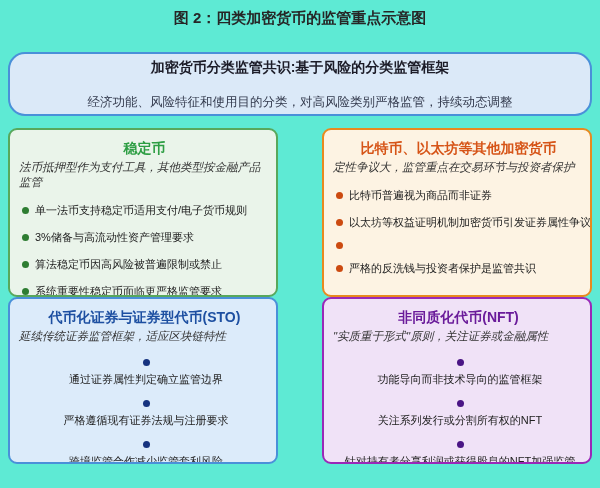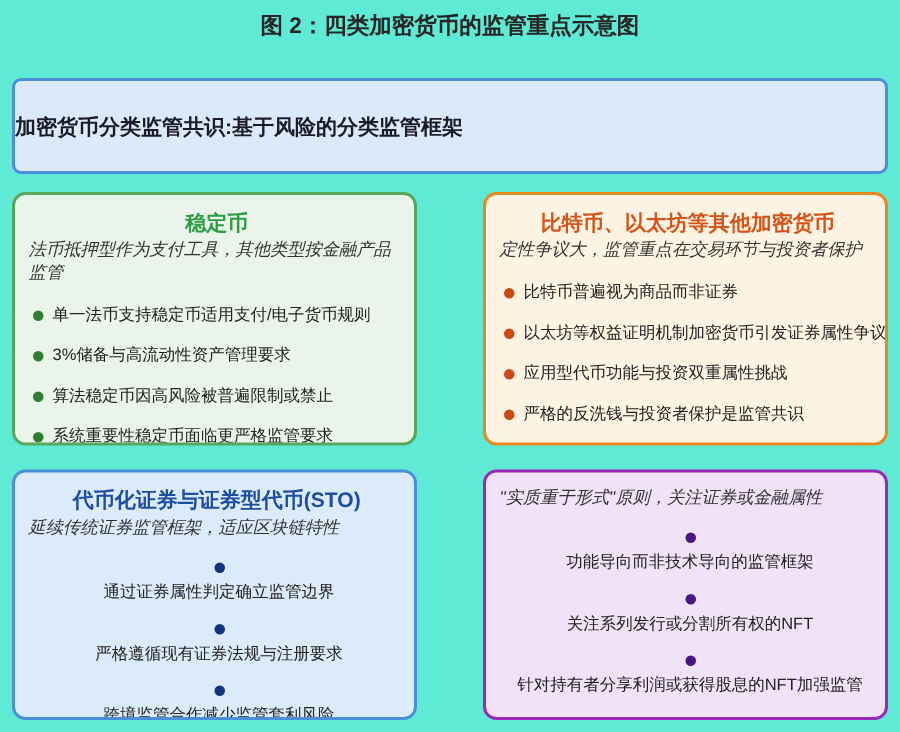--- a/index.html
+++ b/index.html
@@ -17,24 +17,24 @@
     font-weight: bold;
     color: #262626;
     line-height: 20px;
   }
   .header-box {
     margin: 24px 8px 0 8px;
     height: 64px;
     box-sizing: border-box;
     border: 2px solid var(--border, #4a90d9);
     background: var(--bg, #dbe9f8);
-    border-radius: 6px;
+    border-radius: 17px;
     display: flex;
     flex-direction: column;
-    align-items: flex-start;
+    align-items: center;
     justify-content: center;
     gap: 20px;
   }
   .header-title {
     font-size: 14px;
     font-weight: bold;
     color: var(--title, #1c1c28);
     line-height: 16px;
   }
   .header-subtitle {
@@ -51,21 +51,21 @@
   .cat-box {
     width: 270px;
     height: 169px;
     box-sizing: border-box;
     border: 2px solid var(--border, #888);
     background: var(--bg, #f5f5f5);
     border-radius: 9px;
     padding: 8px 6px 0 9px;
     overflow: hidden;
   }
-  .cat-box.row2 { margin-top: 16px; height: 167px; }
+  .cat-box.row2 { margin-top: 0; height: 167px; }
   .cat-title {
     margin: 0;
     text-align: center;
     font-size: 14px;
     font-weight: bold;
     color: var(--title, #222);
     line-height: 20px;
   }
   .cat-subtitle {
     margin: 2px 0 0 0;
@@ -101,20 +101,21 @@
 </style>
 </head>
 <body>
 
 <div class="page">
 
   <div class="fig-title">图 2：四类加密货币的监管重点示意图</div>
 
   <div class="header-box" style="--border: #4a90d9; --bg: #dbe9f8; --title: #1c1c28;">
     <div class="header-title">加密货币分类监管共识:基于风险的分类监管框架</div>
+    <div class="header-subtitle">经济功能、风险特征和使用目的分类，对高风险类别严格监管，持续动态调整</div>
   </div>
 
   <div class="grid">
 
     <section class="cat-box" style="--border: #58a85c; --bg: #eaf4ea; --title: #2e9e44; --dot: #2e7d32;">
       <h3 class="cat-title">稳定币</h3>
       <p class="cat-subtitle">法币抵押型作为支付工具，其他类型按金融产品监管</p>
       <ul class="bullets">
         <li>
             <span class="dot"></span>
@@ -142,21 +143,20 @@
         <li>
             <span class="dot"></span>
             <span>比特币普遍视为商品而非证券</span>
           </li>
         <li>
             <span class="dot"></span>
             <span>以太坊等权益证明机制加密货币引发证券属性争议</span>
           </li>
         <li>
             <span class="dot"></span>
-            <span>应用型代币功能与投资双重属性挑战</span>
           </li>
         <li>
             <span class="dot"></span>
             <span>严格的反洗钱与投资者保护是监管共识</span>
           </li>
       </ul>
     </section>
 
     <section class="cat-box row2" style="--border: #4a90d9; --bg: #dcebfa; --title: #1d4fa1; --dot: #16337f;">
       <h3 class="cat-title">代币化证券与证券型代币(STO)</h3>
@@ -171,20 +171,21 @@
             <span>严格遵循现有证券法规与注册要求</span>
           </li>
         <li>
             <span class="dot"></span>
             <span>跨境监管合作减少监管套利风险</span>
           </li>
       </ul>
     </section>
 
     <section class="cat-box row2" style="--border: #9a28b8; --bg: #f0e2f7; --title: #6a1b9a; --dot: #4a1585;">
+      <h3 class="cat-title">非同质化代币(NFT)</h3>
       <p class="cat-subtitle">"实质重于形式"原则，关注证券或金融属性</p>
       <ul class="bullets">
         <li>
             <span class="dot"></span>
             <span>功能导向而非技术导向的监管框架</span>
           </li>
         <li>
             <span class="dot"></span>
             <span>关注系列发行或分割所有权的NFT</span>
           </li>

